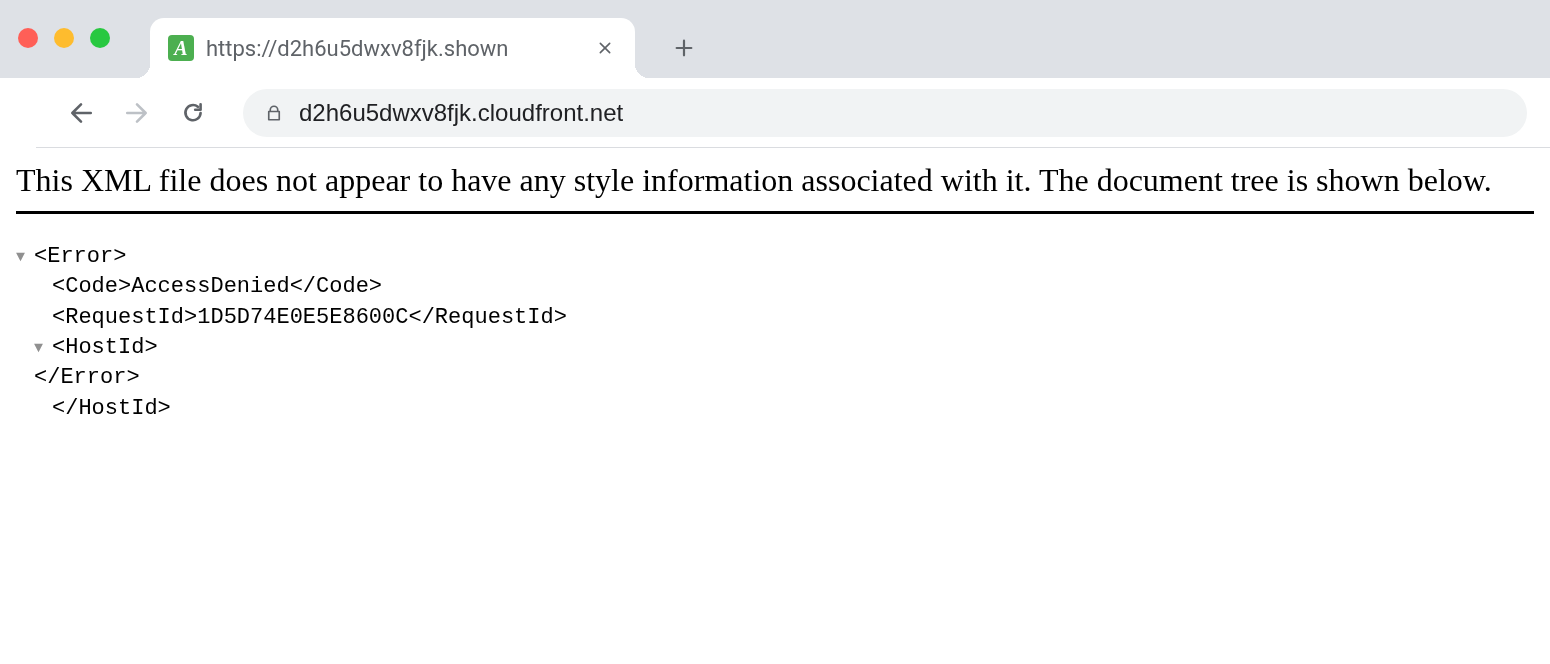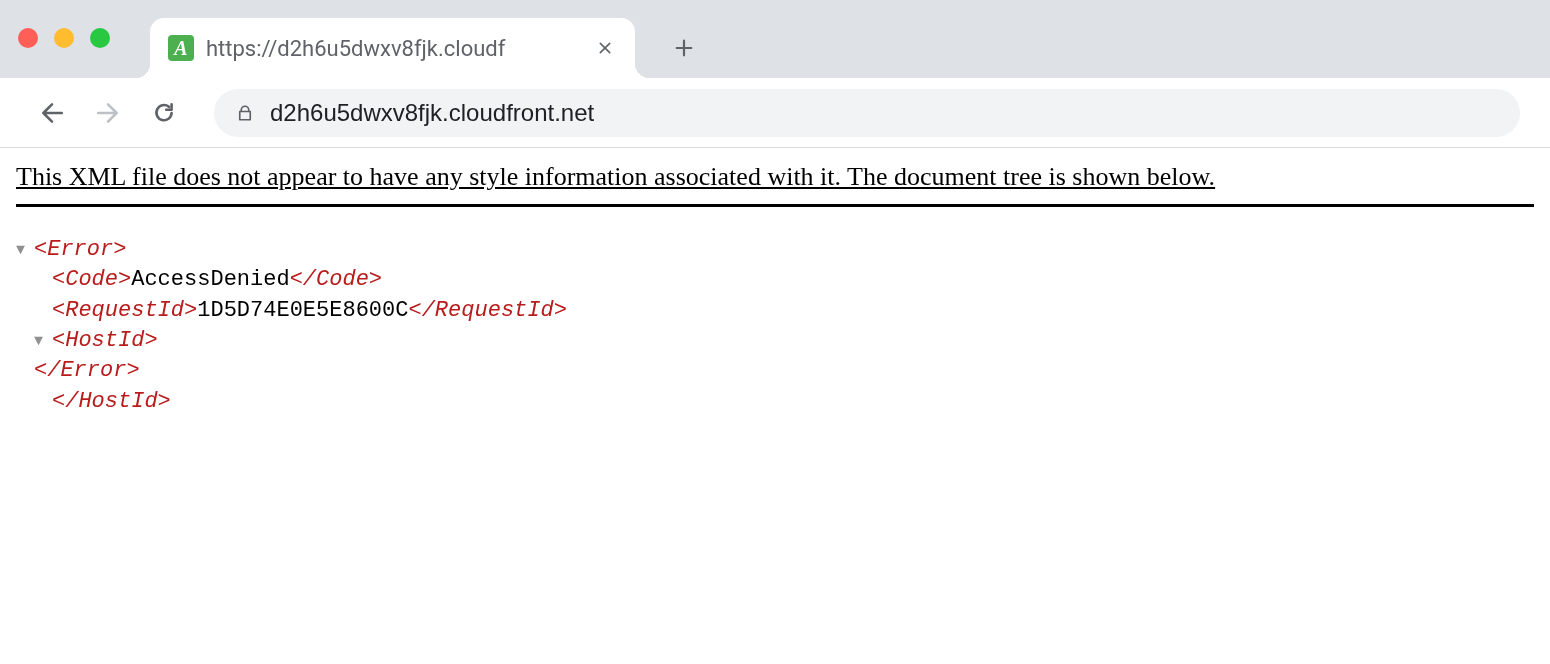--- a/index.html
+++ b/index.html
@@ -79,22 +79,23 @@
     display:flex;align-items:center;justify-content:center;
     color:#5f6368;border-radius:50%;
   }
   .new-tab-btn svg{width:22px;height:22px;}
 
   .toolbar {
     height: 70px;
     background:#fff;
     border-bottom:1px solid #dadce0;
     display:flex;align-items:center;
-    padding: 0 30px;
+    padding: 0 23px;
     gap: 12px;
+    margin-left: 36px;
   }
   .nav-btn {
     width:44px;height:44px;border-radius:50%;
     display:flex;align-items:center;justify-content:center;
     color:#5f6368;
   }
   .nav-btn.disabled{color:#bdc1c6;}
   .nav-btn svg{width:26px;height:26px;}
   .omnibox {
     flex:1; max-width: 1330px;
@@ -112,34 +113,33 @@
     font-size:24px;color:#202124;
     font-family:-apple-system,BlinkMacSystemFont,sans-serif;
   }
 
   
   .page {
     padding: 14px 16px;
   }
   .xml-banner {
     font-family: "Times New Roman", Times, serif;
-    font-size: 26px;
+    font-size: 32px;
     color:#000;
     padding-bottom: 12px;
     border-bottom: 3px solid #000;
     margin-bottom: 28px;
-    text-decoration: underline;
   }
   .xml-tree {
     font-family: Menlo, Consolas, "Courier New", monospace;
     font-size: 22px;
     line-height: 1.38;
   }
   .xml-line{white-space:pre;}
-  .tag{color:#b91c1c;font-style:italic;}
+  .tag{color:#000000;}
   .text{color:#000;text-align:center;}
   .toggle{
     display:inline-block;width:18px;
     color:#909090;user-select:none;
     font-size:15px;vertical-align:1px;
   }
   .indent1{padding-left:36px;}
   .indent2{padding-left:62px;}
   .indent0b{padding-left:18px;}
 </style>
@@ -149,21 +149,21 @@
 <div class="chrome-top">
   <div class="traffic-lights">
     <div class="tl red"></div>
     <div class="tl yellow"></div>
     <div class="tl green"></div>
   </div>
 
   <div class="tabstrip">
     <div class="tab">
       <div class="favicon">A</div>
-      <div class="tab-title">https://d2h6u5dwxv8fjk.cloudf</div>
+      <div class="tab-title">https://d2h6u5dwxv8fjk.shown</div>
       <div class="tab-close">
         <svg viewBox="0 0 24 24">
             <path d="M5 5 L19 19 M19 5 L5 19" stroke="currentColor" stroke-width="2.4" fill="none" stroke-linecap="round"></path>
           </svg>
       </div>
     </div>
     <div class="new-tab-btn">
       <svg viewBox="0 0 24 24">
           <path d="M12 4 V20 M4 12 H20" stroke="currentColor" stroke-width="2.4" fill="none" stroke-linecap="round"></path>
         </svg>

